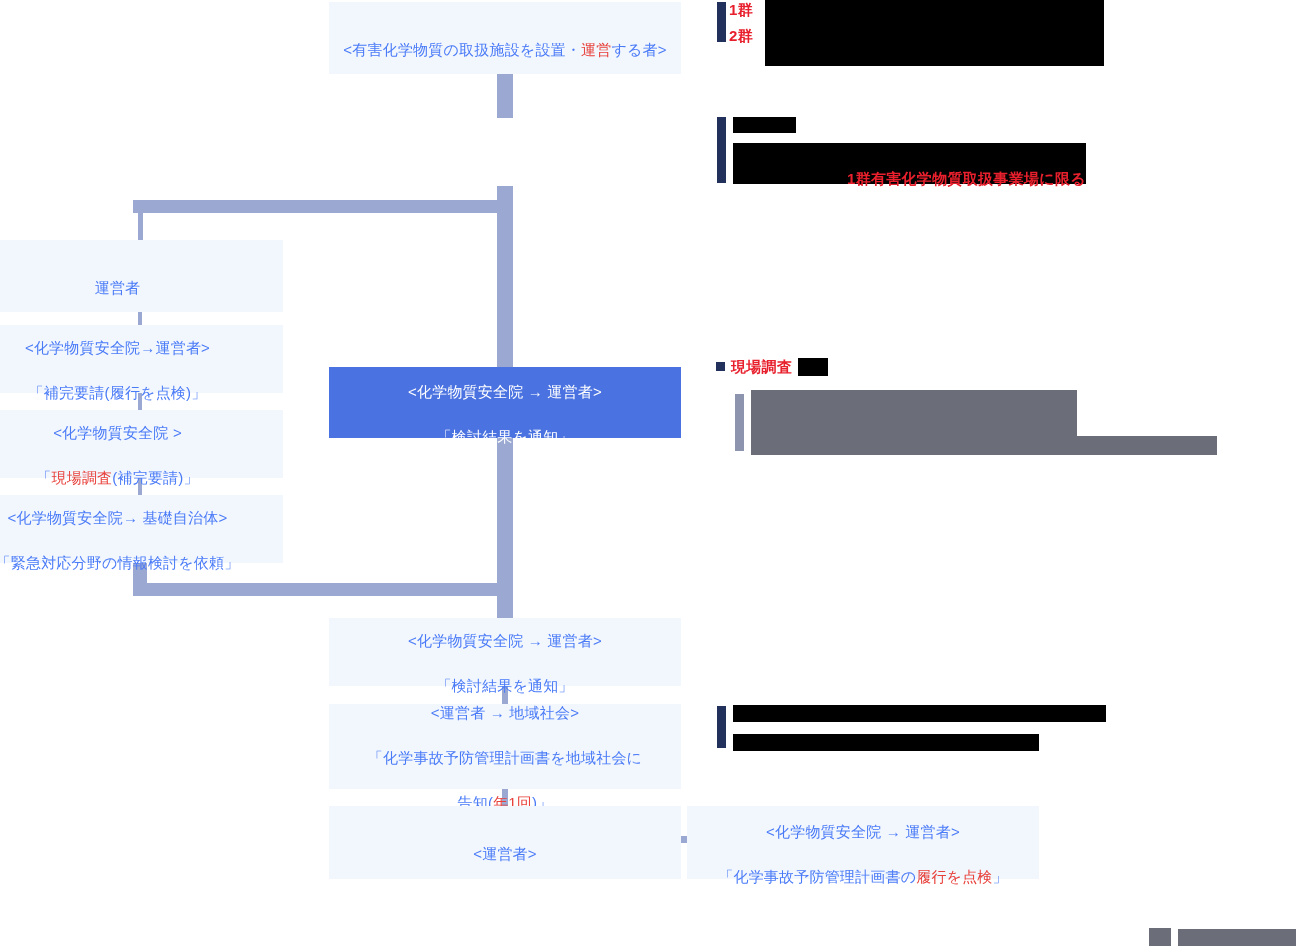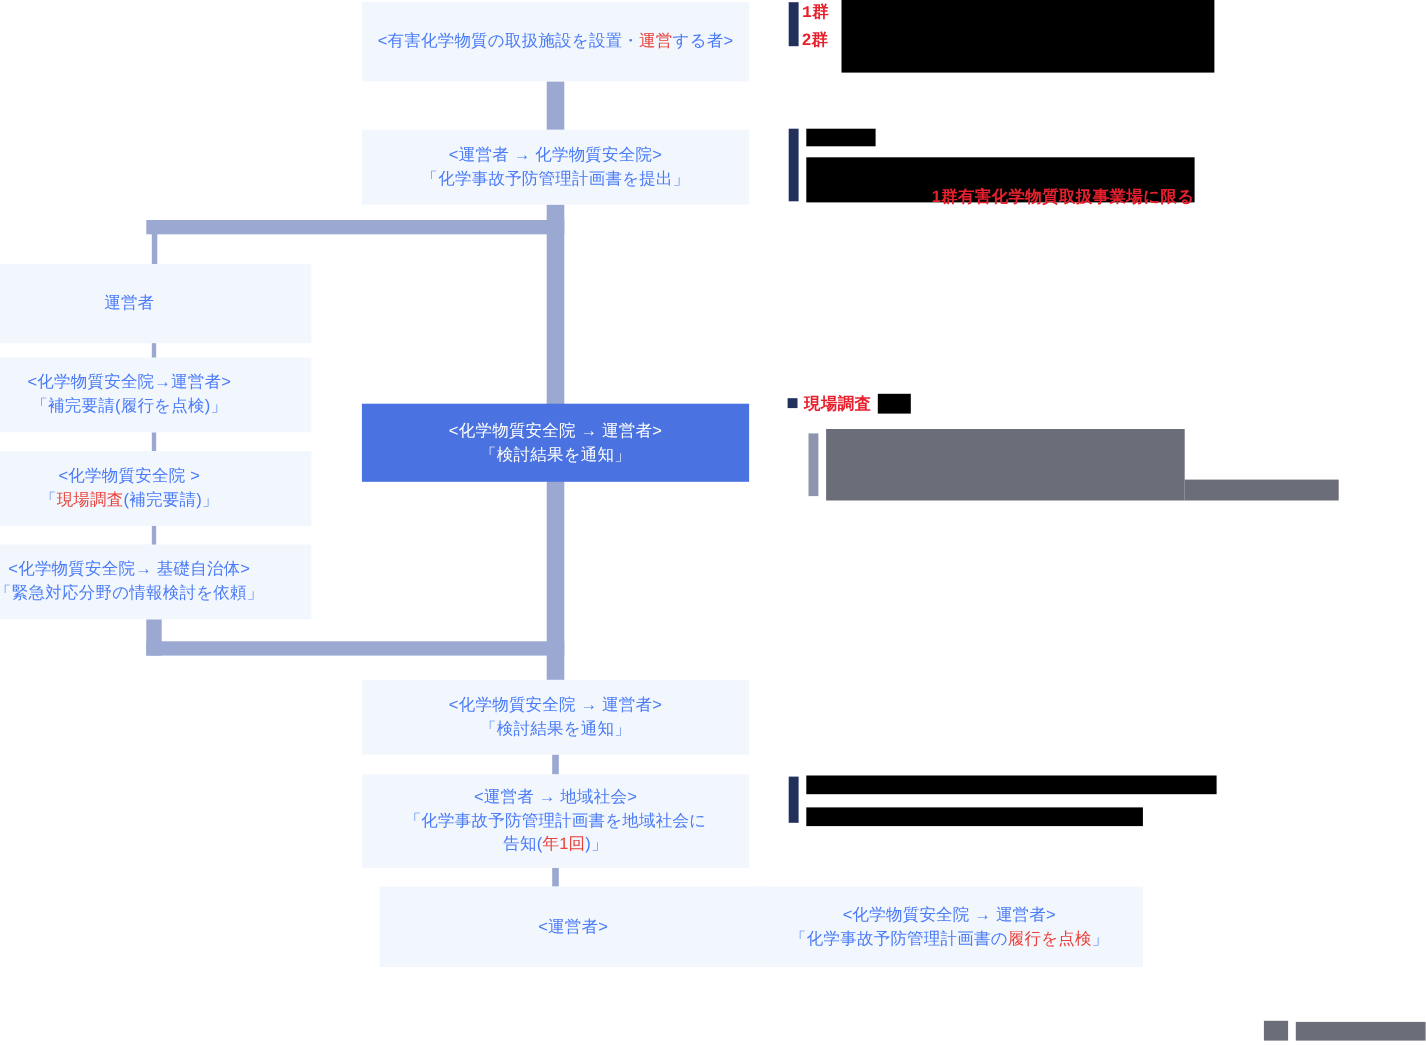--- a/index.html
+++ b/index.html
@@ -27,21 +27,21 @@
     font-size:15px;
     line-height:1.45;
     letter-spacing:0.2px;
     box-sizing:border-box;
     padding:4px 8px;
   }
   .fbox.accent{
     background:#4a72e0;
     color:#ffffff;
   }
-  .fbox .ln{display:block;white-space:nowrap;}
+  .fbox .ln{display:block;white-space:nowrap;margin-top:23px;}
   .red{color:#e8403a;}
 
   
   .conn{position:absolute;background:#9ba9d2;}
   .conn.thin{background:#9ba9d2;}
 
   
   .ann{position:absolute;}
   .vbar{position:absolute;background:#22305c;}
   .vbar.gray{background:#8d95ae;}
@@ -81,42 +81,38 @@
 
   <div class="conn thin" style="left:502px;top:686px;width:6px;height:18px;"></div>
   <div class="conn thin" style="left:502px;top:789px;width:6px;height:17px;"></div>
 
   <div class="conn" style="left:678px;top:836px;width:18px;height:7px;"></div>
 
   <div class="fbox" style="left:329px;top:2px;width:352px;height:72px;">
     <span class="ln"><span>&lt;有害化学物質の取扱施設を設置・</span><span class="red">運営</span><span>する者&gt;</span></span>
   </div>
 
-  <div class="fbox" style="left:329px;top:118px;width:352px;height:68px;">
-    <span class="ln">&lt;運営者 → 化学物質安全院&gt;</span>
-    <span class="ln">「化学事故予防管理計画書を提出」</span>
-  </div>
 
   <div class="fbox accent" style="left:329px;top:367px;width:352px;height:71px;">
     <span class="ln">&lt;化学物質安全院 → 運営者&gt;</span>
     <span class="ln">「検討結果を通知」</span>
   </div>
 
   <div class="fbox" style="left:329px;top:618px;width:352px;height:68px;">
     <span class="ln">&lt;化学物質安全院 → 運営者&gt;</span>
     <span class="ln">「検討結果を通知」</span>
   </div>
 
   <div class="fbox" style="left:329px;top:704px;width:352px;height:85px;">
     <span class="ln">&lt;運営者 → 地域社会&gt;</span>
     <span class="ln">「化学事故予防管理計画書を地域社会に</span>
     <span class="ln"><span>告知(</span><span class="red">年1回</span><span>)」</span></span>
   </div>
 
-  <div class="fbox" style="left:345px;top:806px;width:352px;height:73px;text-align:center;">
+  <div class="fbox" style="left:329px;top:806px;width:352px;height:73px;text-align:center;">
     <span class="ln">&lt;運営者&gt;</span>
   </div>
 
   <div class="fbox" style="left:687px;top:806px;width:352px;height:73px;">
     <span class="ln">&lt;化学物質安全院 → 運営者&gt;</span>
     <span class="ln"><span>「化学事故予防管理計画書の</span><span class="red">履行を点検</span><span>」</span></span>
   </div>
 
   <div class="fbox" style="left:-48px;top:240px;width:331px;height:72px;">
     <span class="ln">運営者</span>
@@ -132,21 +128,21 @@
     <span class="ln"><span>「</span><span class="red">現場調査</span><span>(補完要請)」</span></span>
   </div>
 
   <div class="fbox" style="left:-48px;top:495px;width:331px;height:68px;">
     <span class="ln">&lt;化学物質安全院→ 基礎自治体&gt;</span>
     <span class="ln">「緊急対応分野の情報検討を依頼」</span>
   </div>
 
   <div class="ann">
     <div class="vbar" style="left:717px;top:2px;width:9px;height:40px;"></div>
-    <div class="anntext" style="left:729px;top:1px;font-family:Liberation Mono, monospace;">1群</div>
+    <div class="anntext" style="left:729px;top:1px;">1群</div>
     <div class="anntext" style="left:729px;top:27px;">2群</div>
     <div class="redact" style="left:765px;top:0px;width:339px;height:66px;"></div>
   </div>
 
   <div class="ann">
     <div class="vbar" style="left:717px;top:117px;width:9px;height:66px;"></div>
     <div class="redact" style="left:733px;top:117px;width:63px;height:16px;"></div>
     <div class="redact" style="left:733px;top:143px;width:353px;height:41px;"></div>
     <div class="anntext" style="left:847px;top:170px;">1群有害化学物質取扱事業場に限る</div>
   </div>

